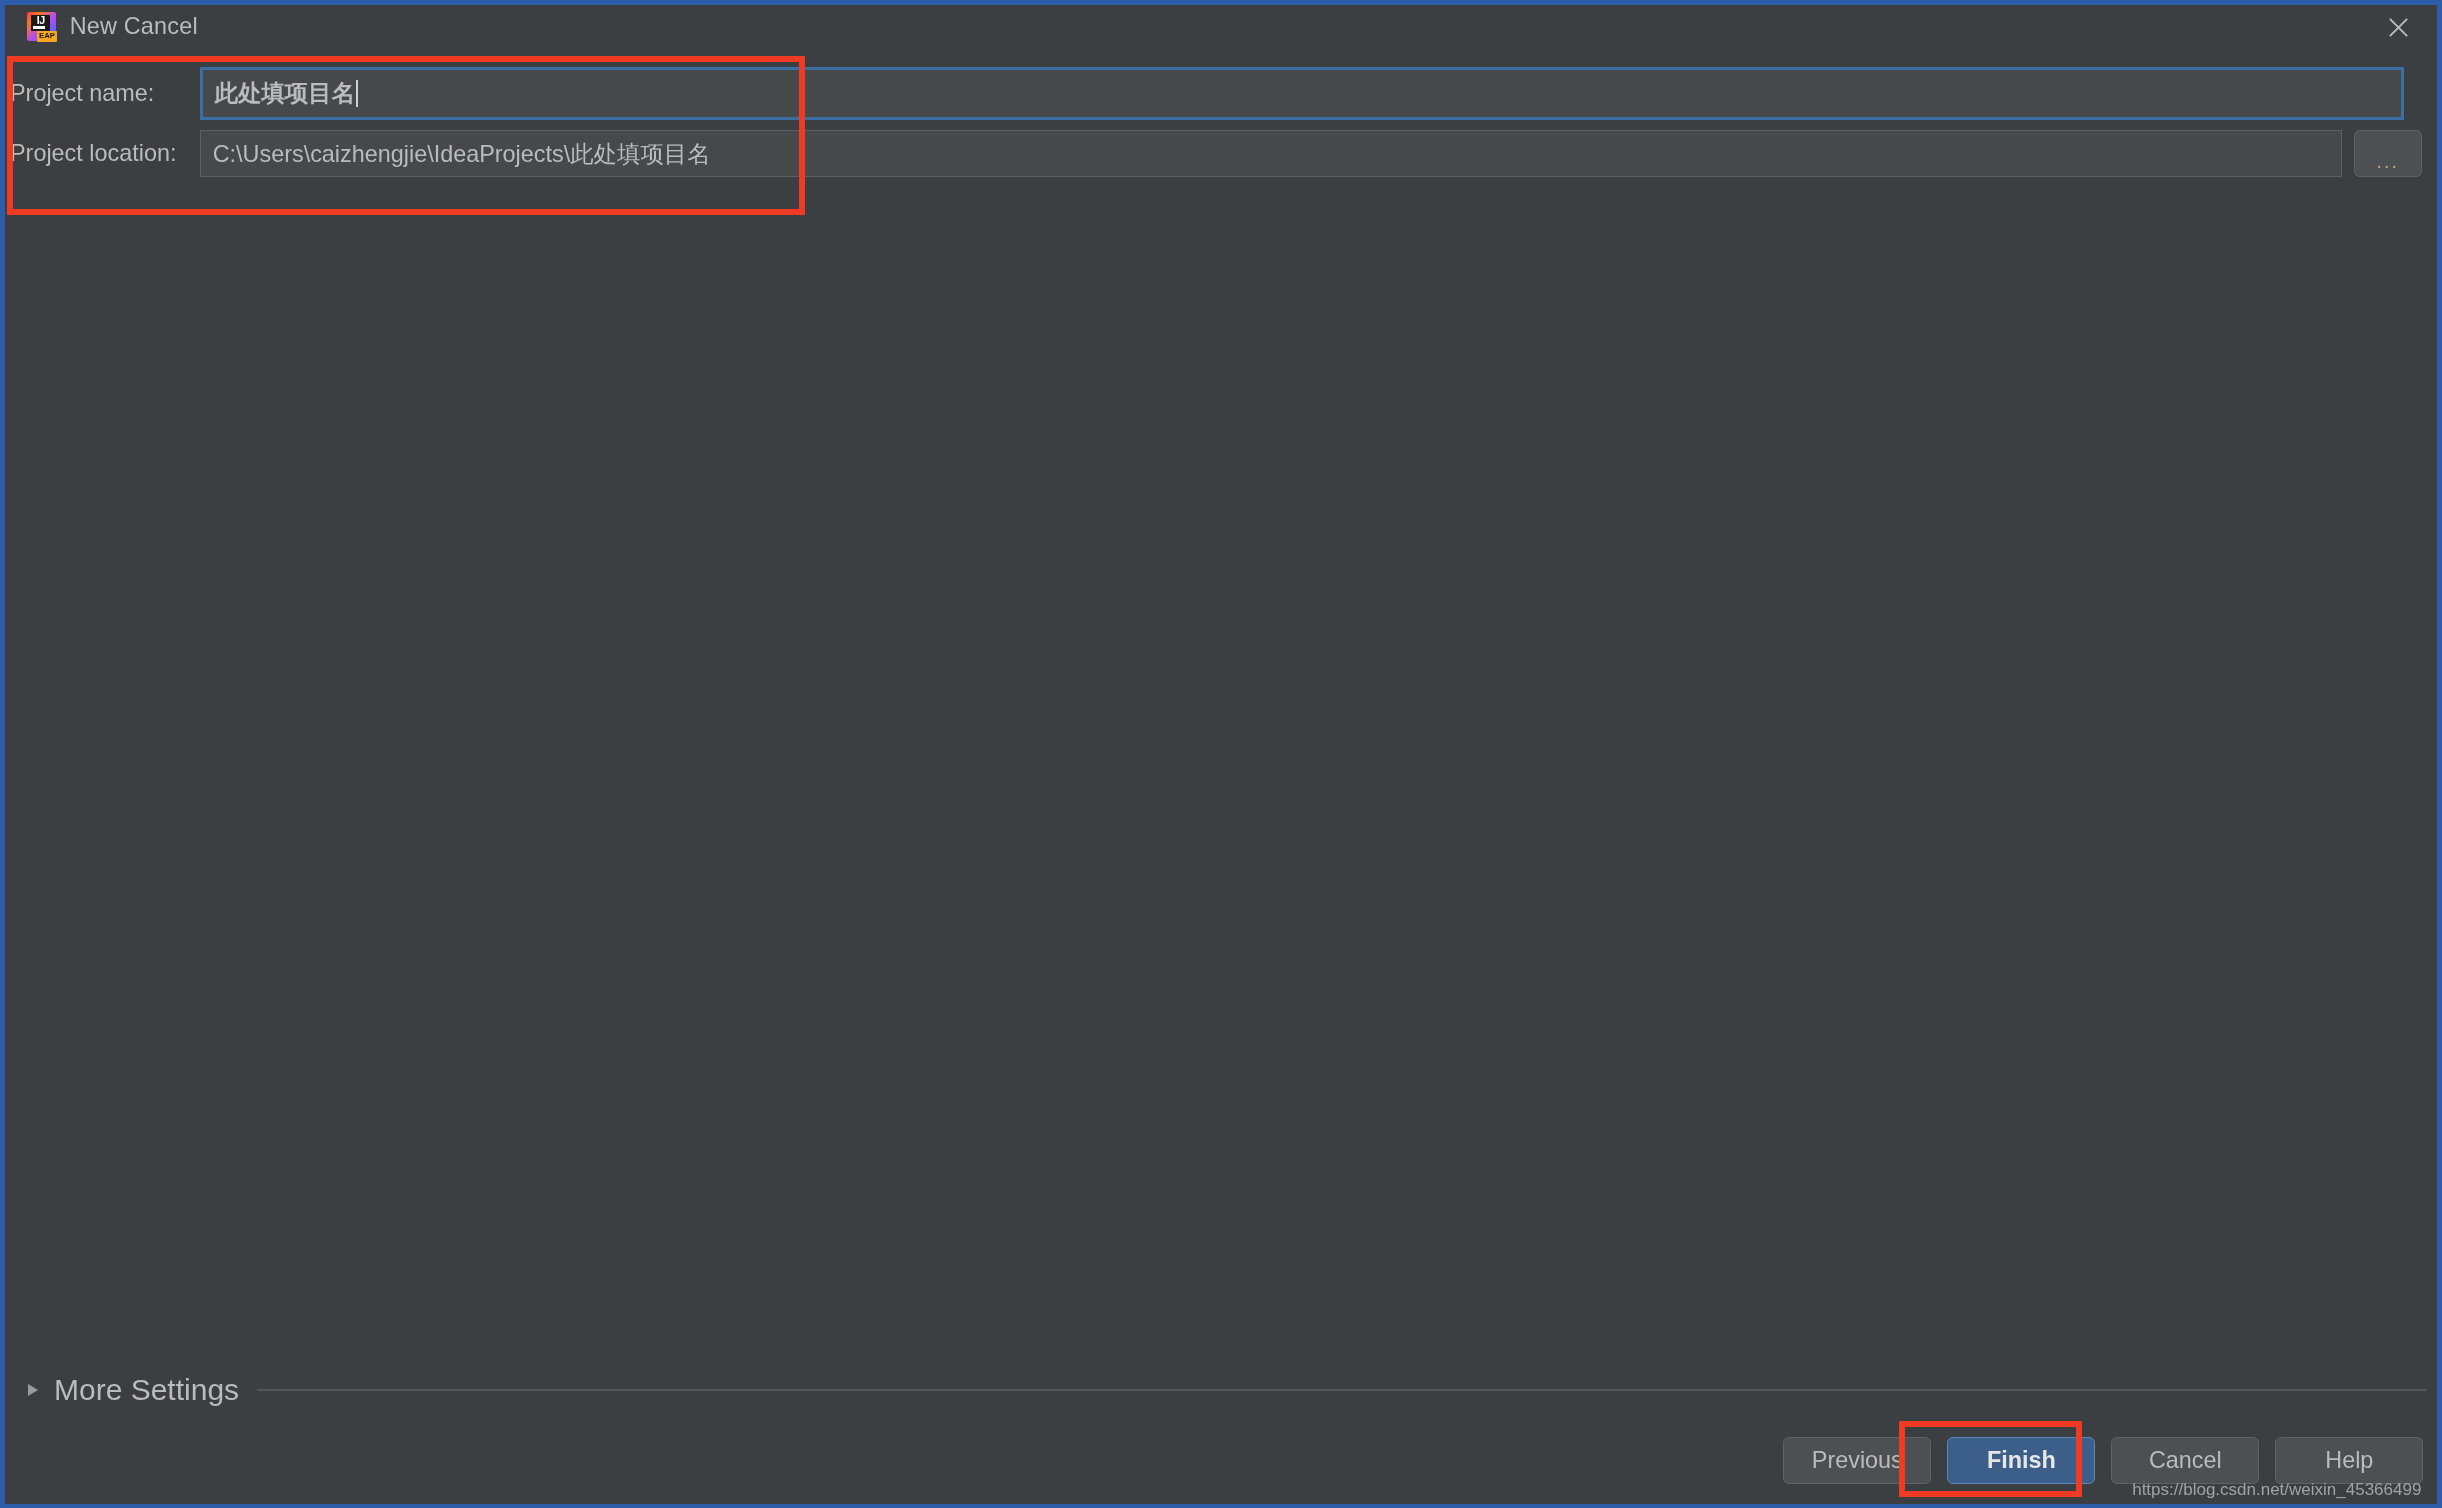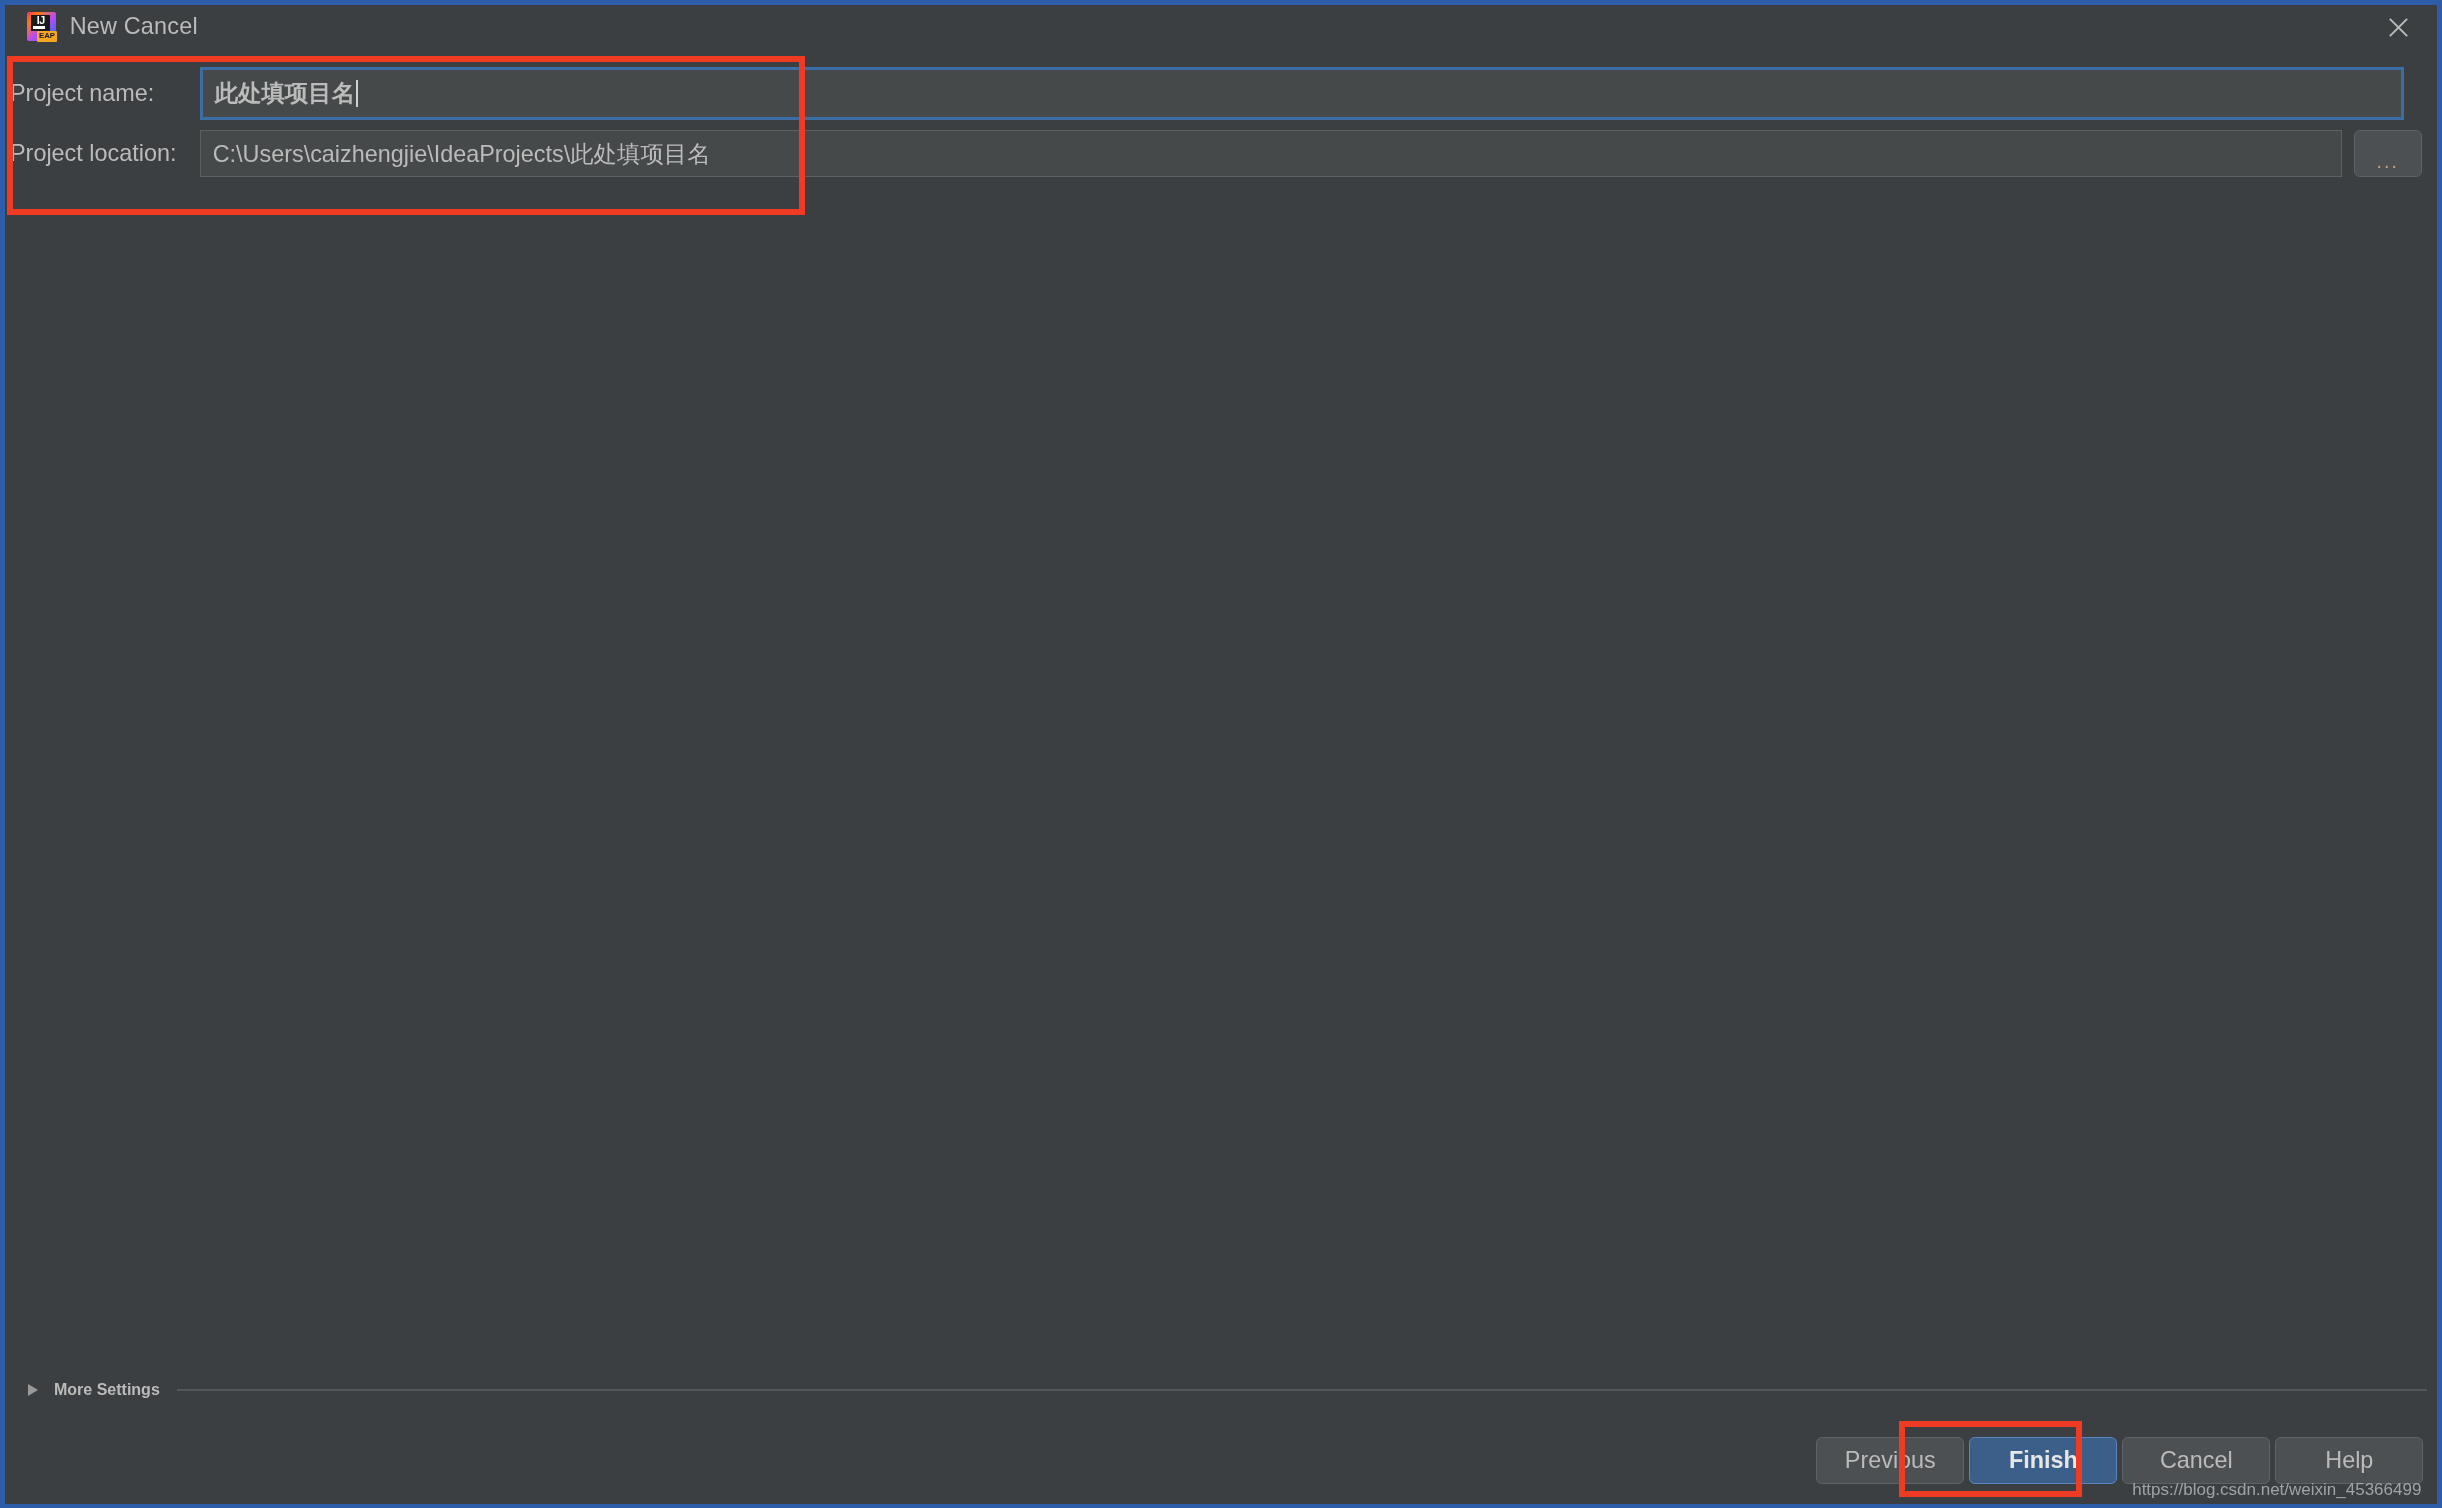--- a/index.html
+++ b/index.html
@@ -207,41 +207,40 @@
     margin-left: 23.4px;
     width: 0; height: 0;
     border-left: 10.7px solid #9a9a9a;
     border-top: 6.8px solid transparent;
     border-bottom: 6.8px solid transparent;
     cursor: pointer;
   }
   .ms-label {
     margin-left: 15.6px;
     color: #bbbbbb;
-    font-size: 16px;
+    font-size: 30px;
     white-space: nowrap;
     cursor: pointer;
-    font-weight: bold;
   }
   .ms-line {
     flex: 1;
     height: 2px;
     background: #53575a;
     margin-left: 17.6px;
     margin-right: 9.8px;
   }
 
   
   .footer {
     position: absolute;
     right: 13.7px;
     top: 1432px;
     display: flex;
     align-items: center;
-    gap: 5px;
+    gap: 16px;
   }
   .btn {
     height: 47px;
     min-width: 148px;
     background: #4c5052;
     border: 1px solid #5e6365;
     border-radius: 5.9px;
     color: #bbbbbb;
     font-size: 23.4px;
     display: flex;

